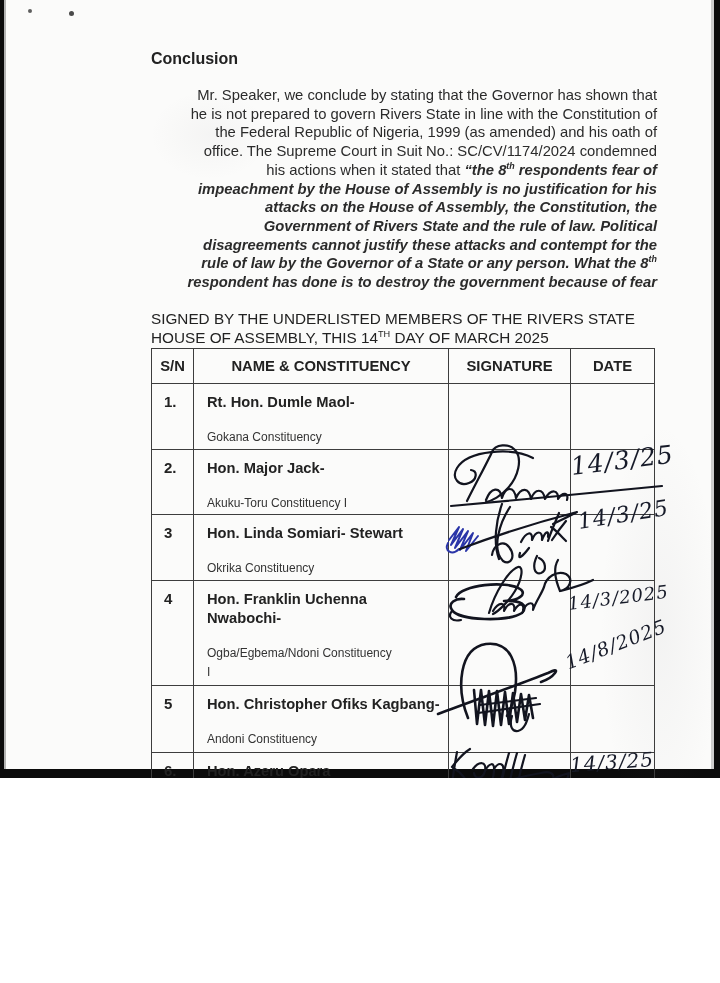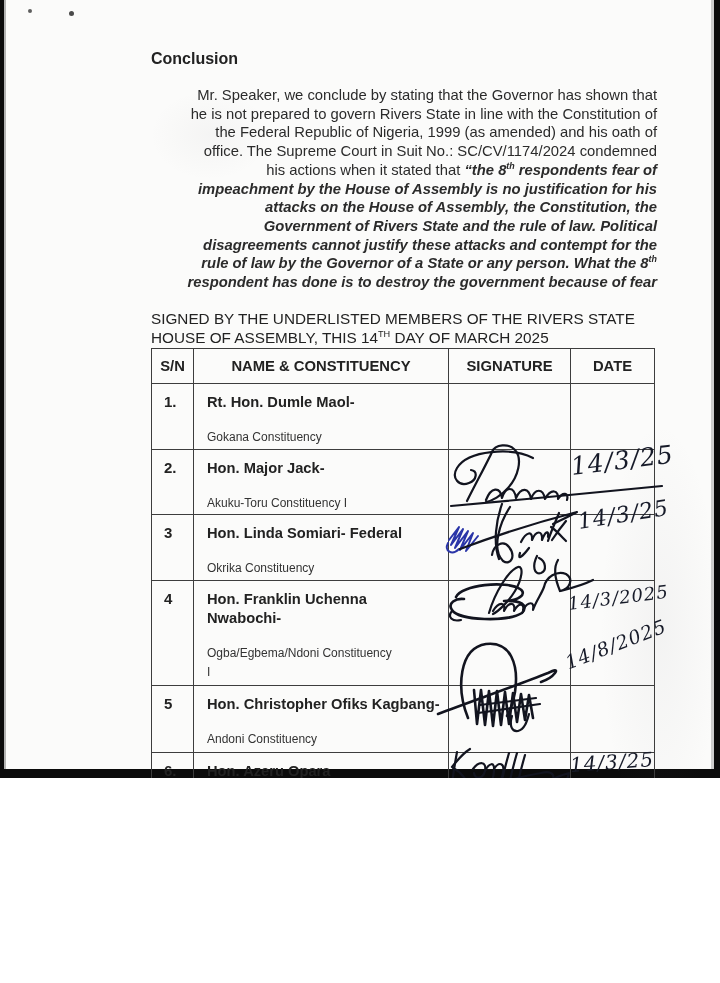--- a/index.html
+++ b/index.html
@@ -131,21 +131,21 @@
             <td class="namec">
               <div class="nm">Hon. Major Jack-</div>
               <div class="cst">Akuku-Toru Constituency I</div>
             </td>
             <td class="sigcell"></td>
             <td class="datecell"></td>
           </tr>
           <tr style="height: 66px;">
             <td class="sn">3</td>
             <td class="namec">
-              <div class="nm">Hon. Linda Somiari- Federal</div>
+              <div class="nm">Hon. Linda Somiari- Stewart</div>
               <div class="cst">Okrika Constituency</div>
             </td>
             <td class="sigcell"></td>
             <td class="datecell"></td>
           </tr>
           <tr style="height: 105px;">
             <td class="sn">4</td>
             <td class="namec">
               <div class="nm">Hon. Franklin Uchenna
 Nwabochi-</div>

